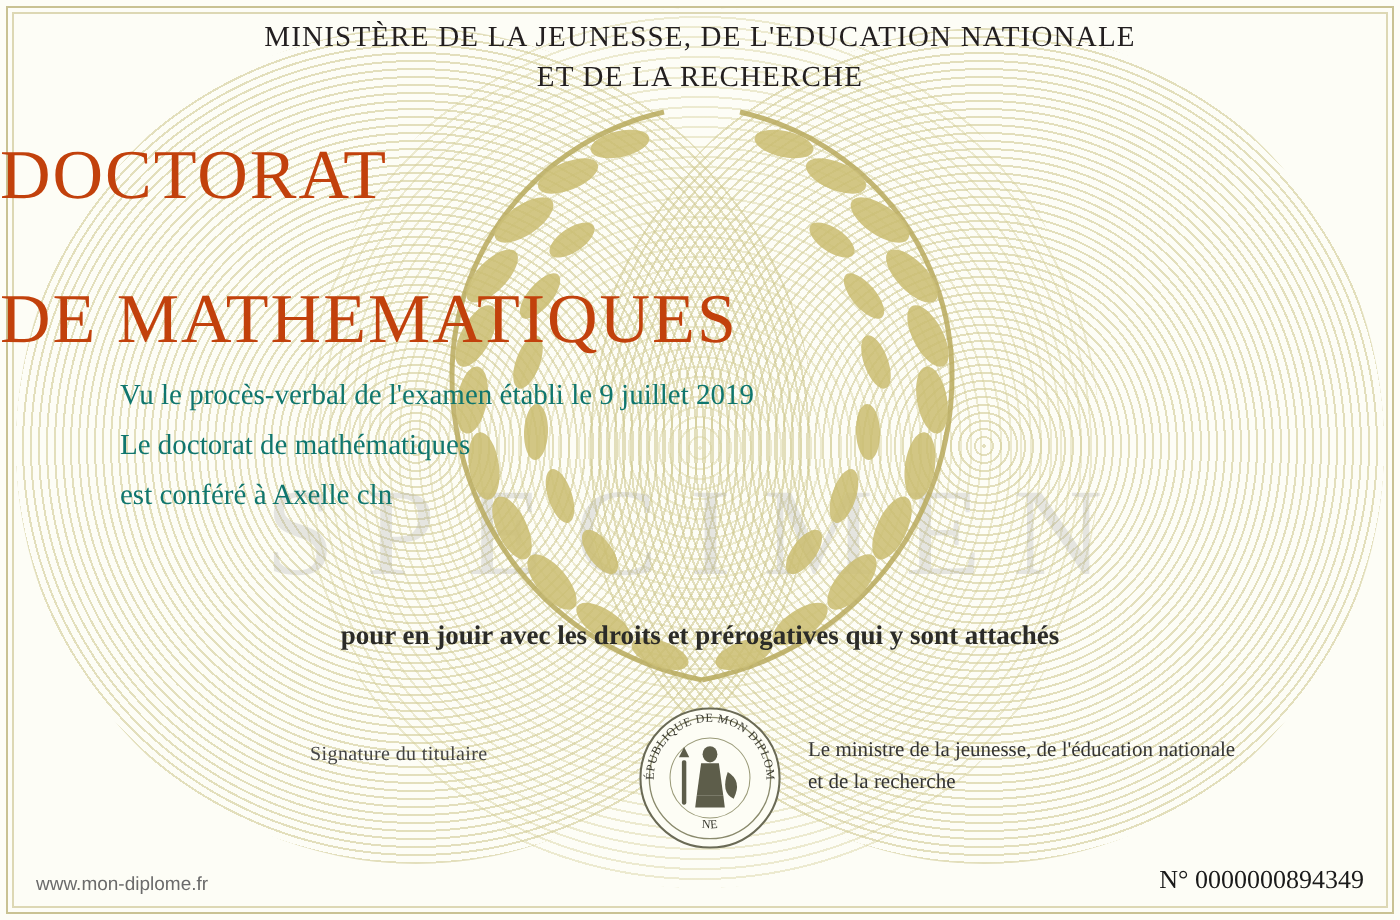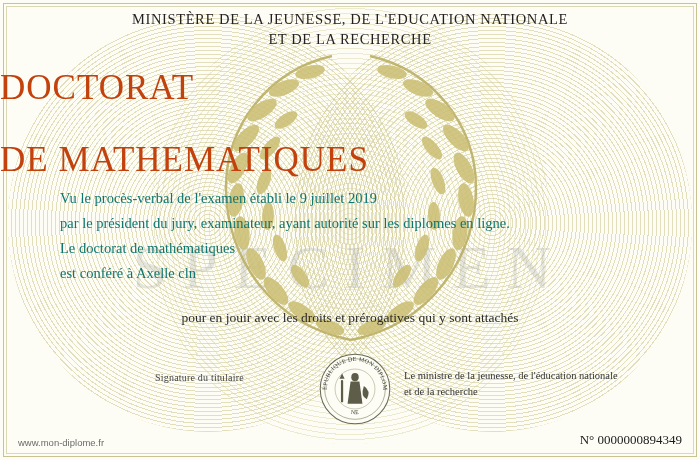--- a/index.html
+++ b/index.html
@@ -143,20 +143,21 @@
   .body-text p { margin: 0; }
 
   .enjoy {
     position: absolute;
     top: 310px;
     left: 0;
     right: 0;
     text-align: center;
     font-size: 13.5px;
     color: #2b2b28;
+    font-weight: bold;
   }
 
   .sig-left {
     position: absolute;
     top: 372px;
     left: 155px;
     font-size: 10px;
     color: #444;
     letter-spacing: 0.2px;
   }
@@ -268,21 +269,20 @@
       <span class="line2">et de la Recherche</span>
     </div>
 
     <div class="title">
       <span class="t1">DOCTORAT</span>
       <span class="t2">DE MATHEMATIQUES</span>
     </div>
 
     <div class="body-text">
       <p>Vu le procès-verbal de l'examen établi le 9 juillet 2019</p>
-      <p>par le président du jury, examinateur, ayant autorité sur les diplomes en ligne.</p>
       <p>Le doctorat de mathématiques</p>
       <p>est conféré à Axelle cln</p>
     </div>
 
     <div class="enjoy">pour en jouir avec les droits et prérogatives qui y sont attachés</div>
 
     <div class="sig-left">Signature du titulaire</div>
 
     <div class="sig-right">
       <span>Le ministre de la jeunesse, de l'éducation nationale</span>

